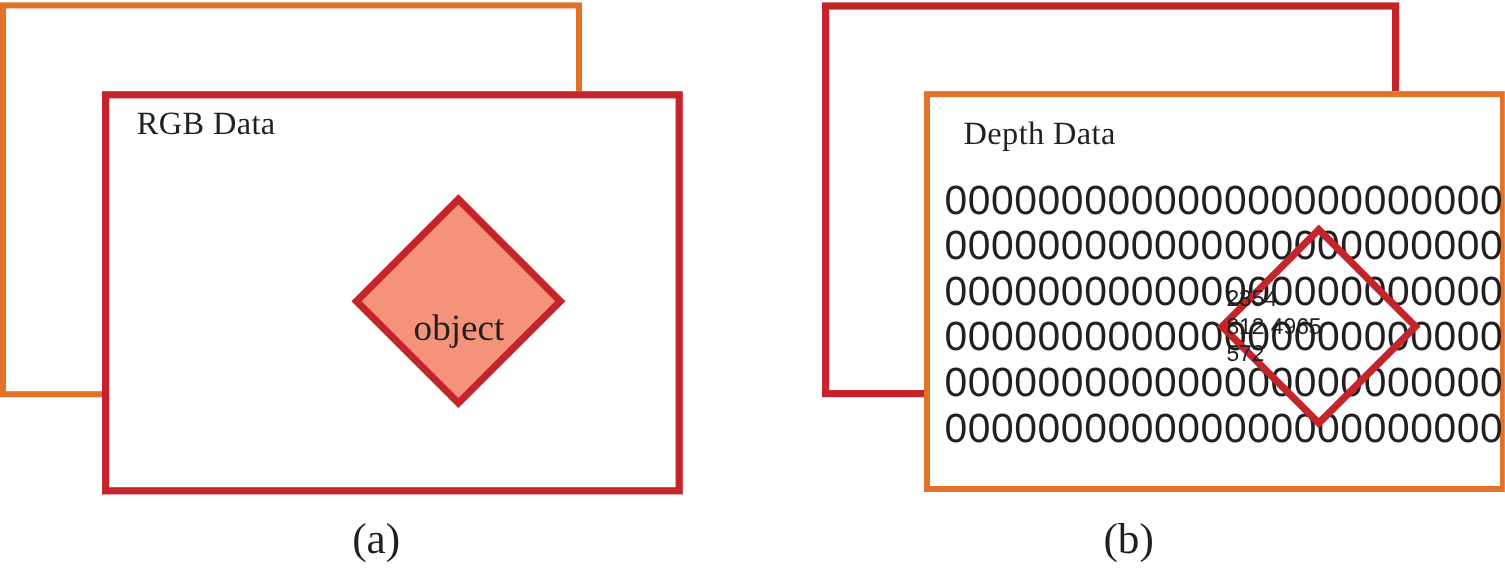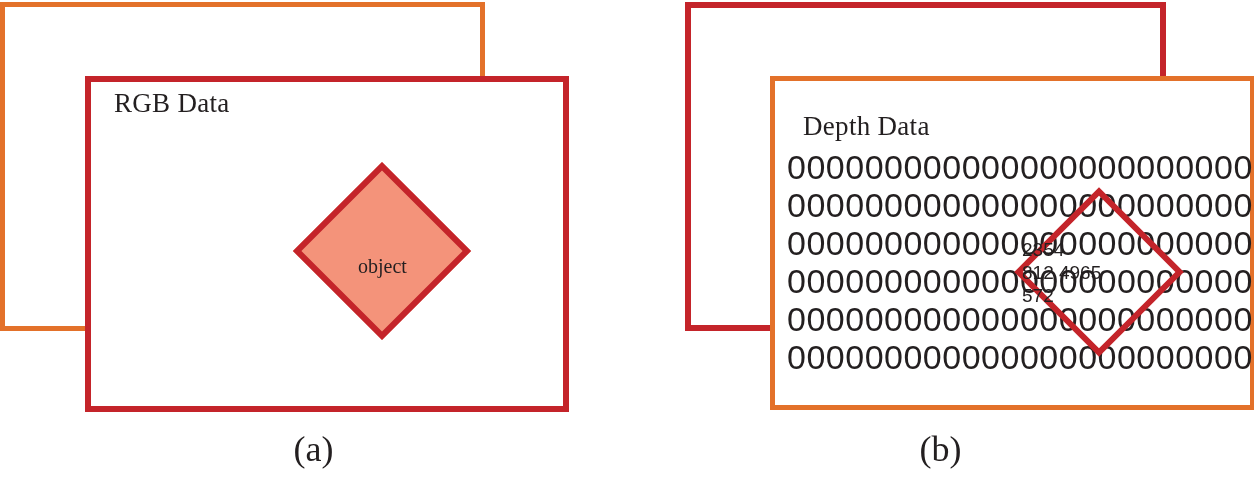--- a/index.html
+++ b/index.html
@@ -68,42 +68,42 @@
   .frame-title {
     position: absolute;
     z-index: 4;
     font-family: "Liberation Serif", serif;
     font-size: 27px;
     color: #231f20;
     white-space: nowrap;
     letter-spacing: 0.3px;
   }
   .title-a { left: 114px; top: 88px; }
-  .title-b { left: 176px; top: 111px; }
+  .title-b { left: 176px; top: 96px; }
 
   
   .diamond-obj {
     position: absolute;
     z-index: 5;
     left: 319px; top: 188px;
     width: 126px; height: 126px;
     background: #F4937A;
     border: 6px solid #C4242A;
     box-sizing: border-box;
     transform: rotate(45deg);
   }
   .diamond-obj-label {
     position: absolute;
     z-index: 6;
     left: 300px;
     top: 255px;
     width: 165px;
     text-align: center;
     font-family: "Liberation Serif", serif;
-    font-size: 20px;
+    font-size: 31px;
     color: #231f20;
   }
 
   
   .zero-grid {
     position: absolute;
     z-index: 3;
     left: 160px;
     top: 148px;
     width: 470px;

